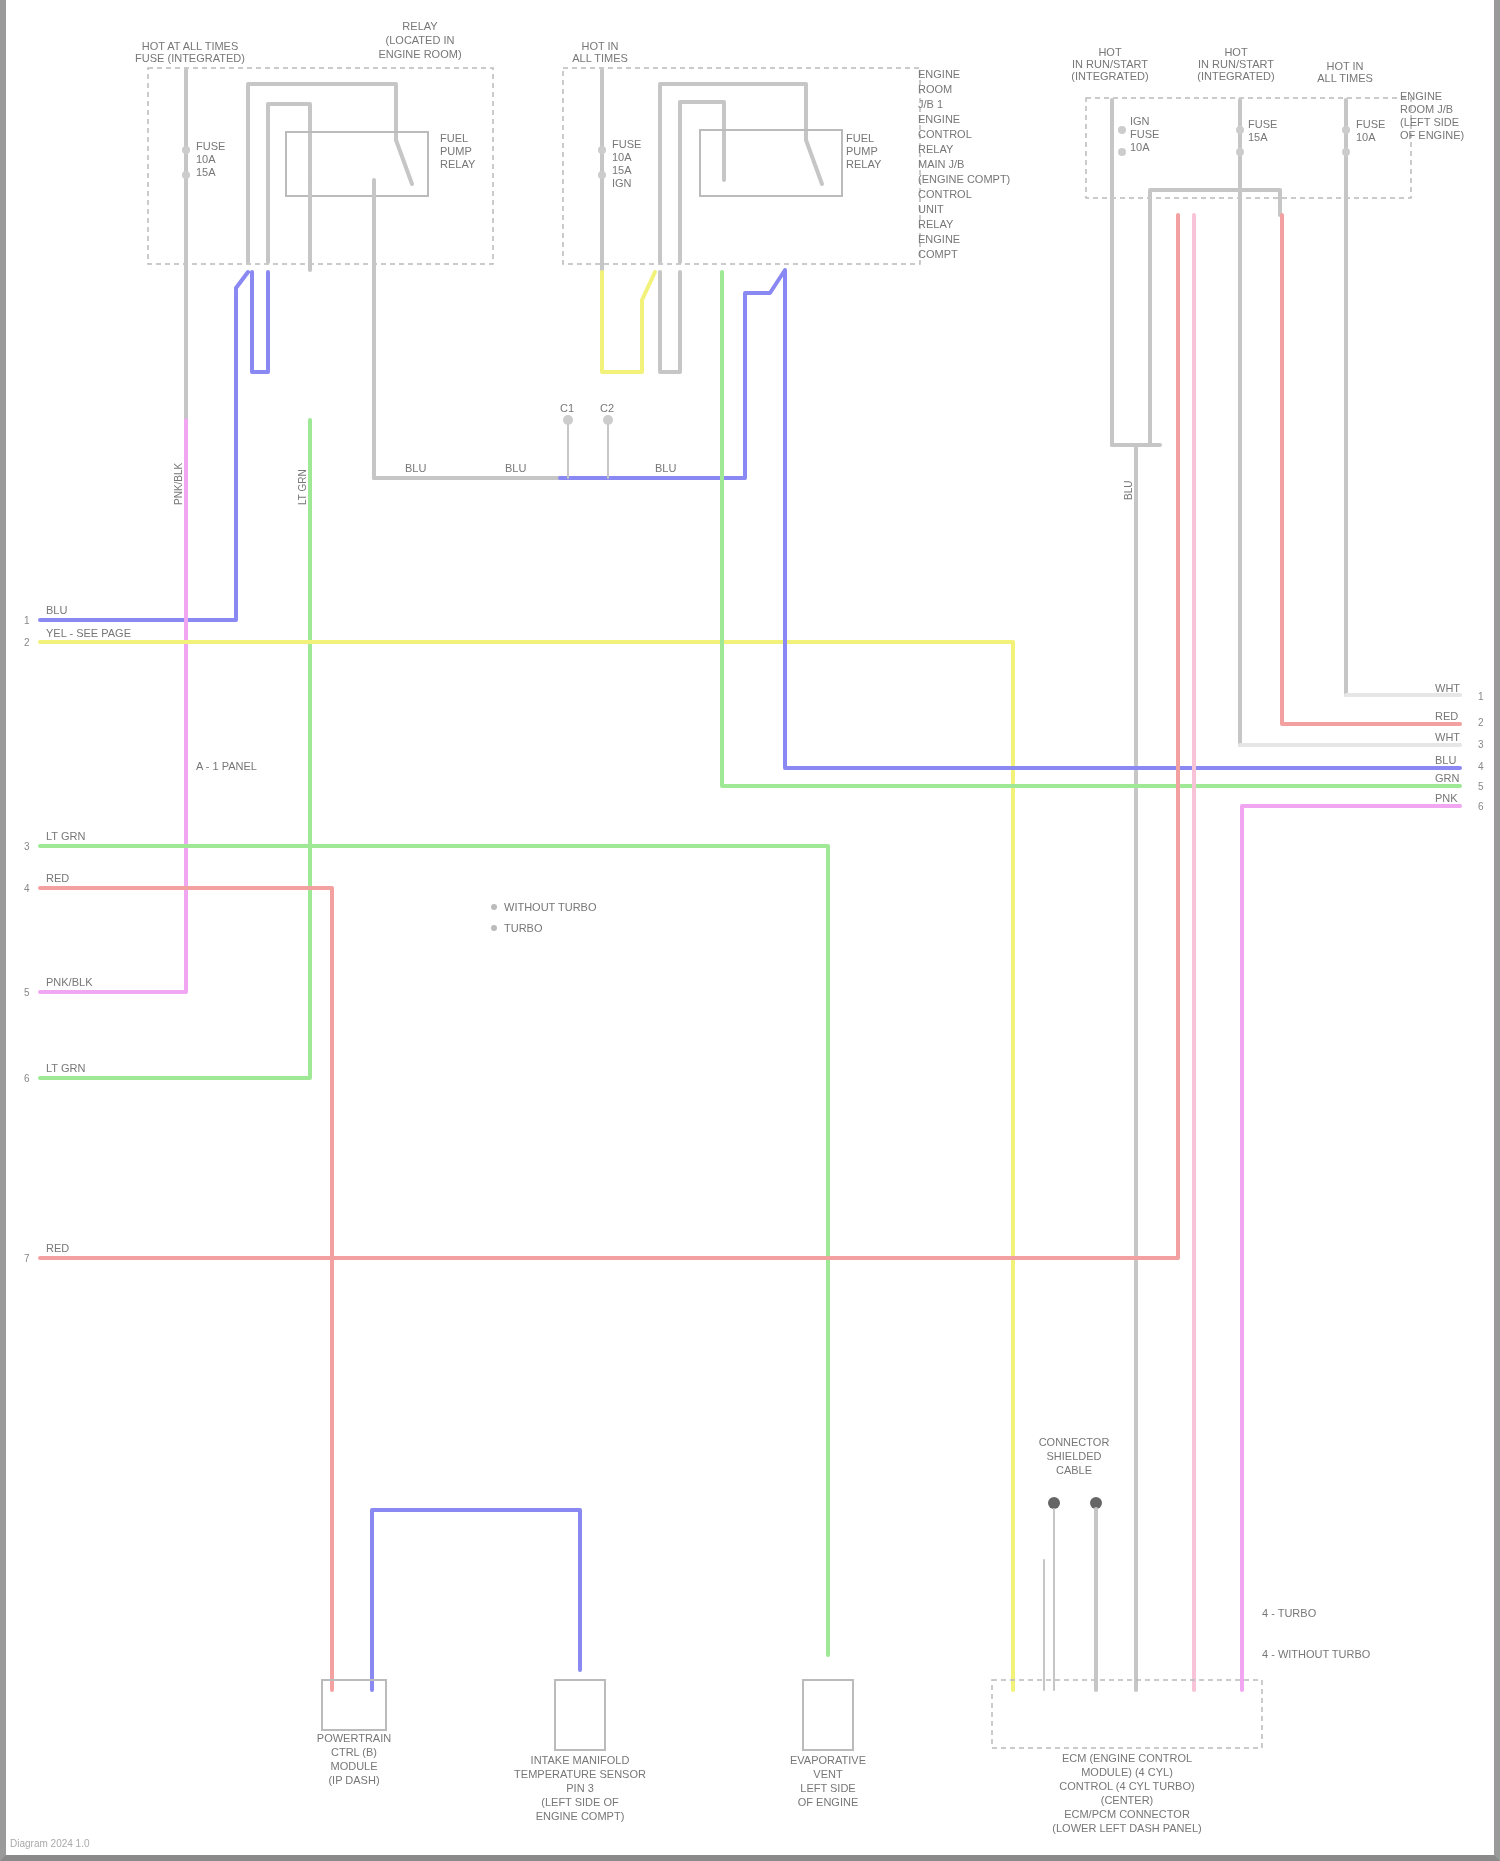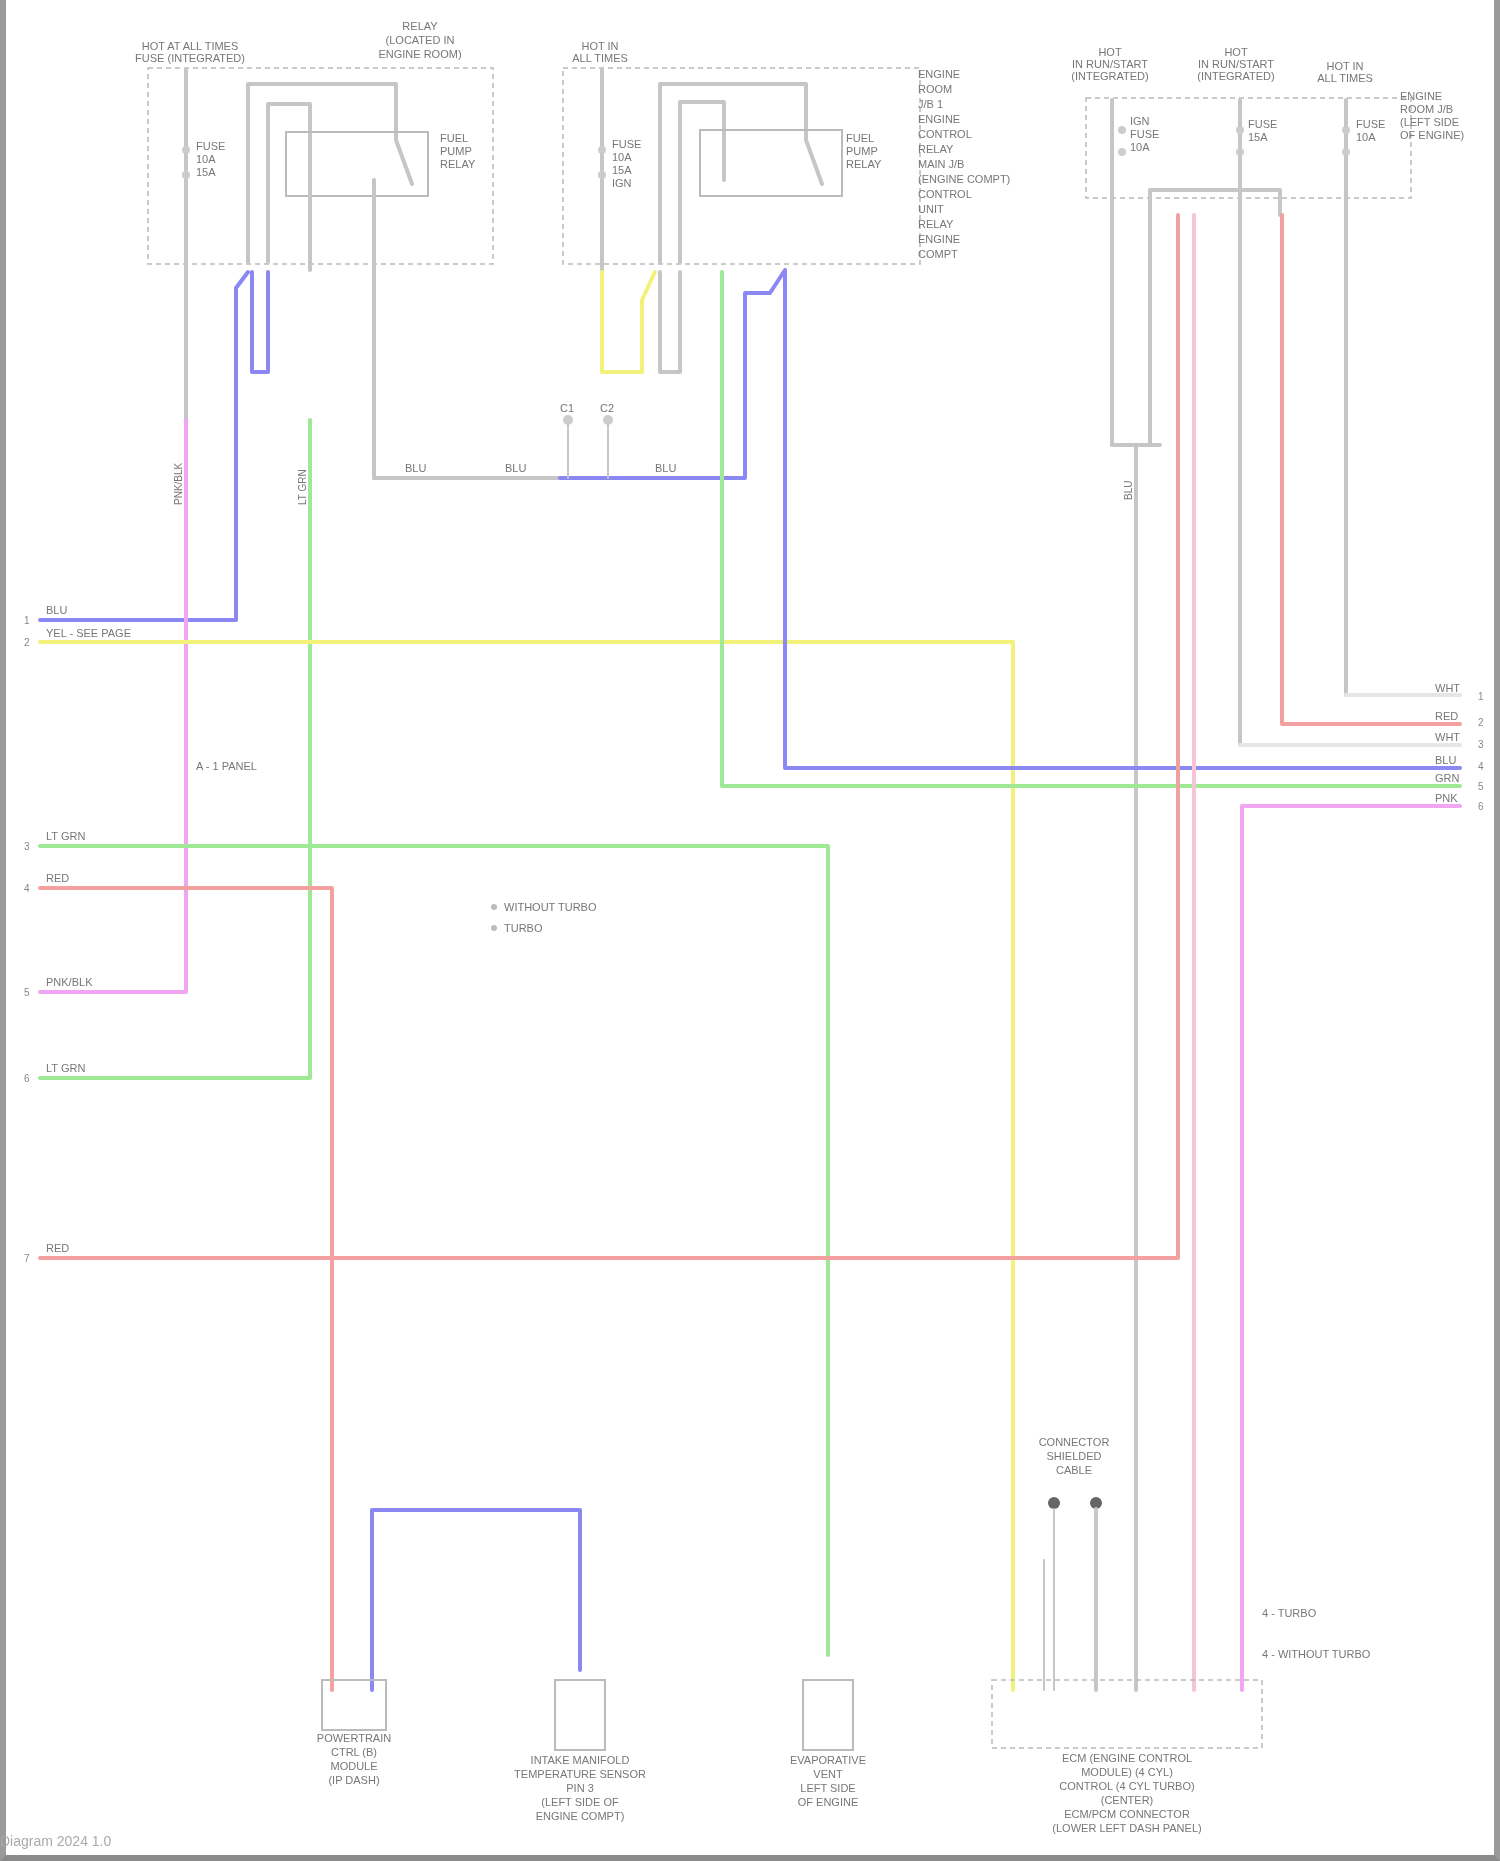--- a/index.html
+++ b/index.html
@@ -15,21 +15,21 @@
   .w { fill:none; stroke-width:4; stroke-linejoin:round; stroke-linecap:round; }
   .gry { stroke:#c6c6c6; }
   .blu { stroke:#8a88f2; }
   .yel { stroke:#f2f27a; }
   .grn { stroke:#9ee896; }
   .red { stroke:#f2a0a0; }
   .pnk { stroke:#f0a6f0; }
   .lpk { stroke:#f7c3d6; }
   .wht { stroke:#e6e6e6; }
   .conn { fill:#ccc; }
-  #footer { position:absolute; left:0; bottom:12px; font-size:14px; color:#aaa; }
+  #footer { position:absolute; left:10px; bottom:12px; font-size:10px; color:#aaa; }
 </style>
 </head>
 <body>
 
 <div id="frame"></div>
 
 <svg width="1500" height="1861" viewBox="0 0 1500 1861">
 
   <rect class="box" x="148" y="68" width="345" height="196"></rect>
   <text class="comp" x="190" y="50">HOT AT ALL TIMES</text>

